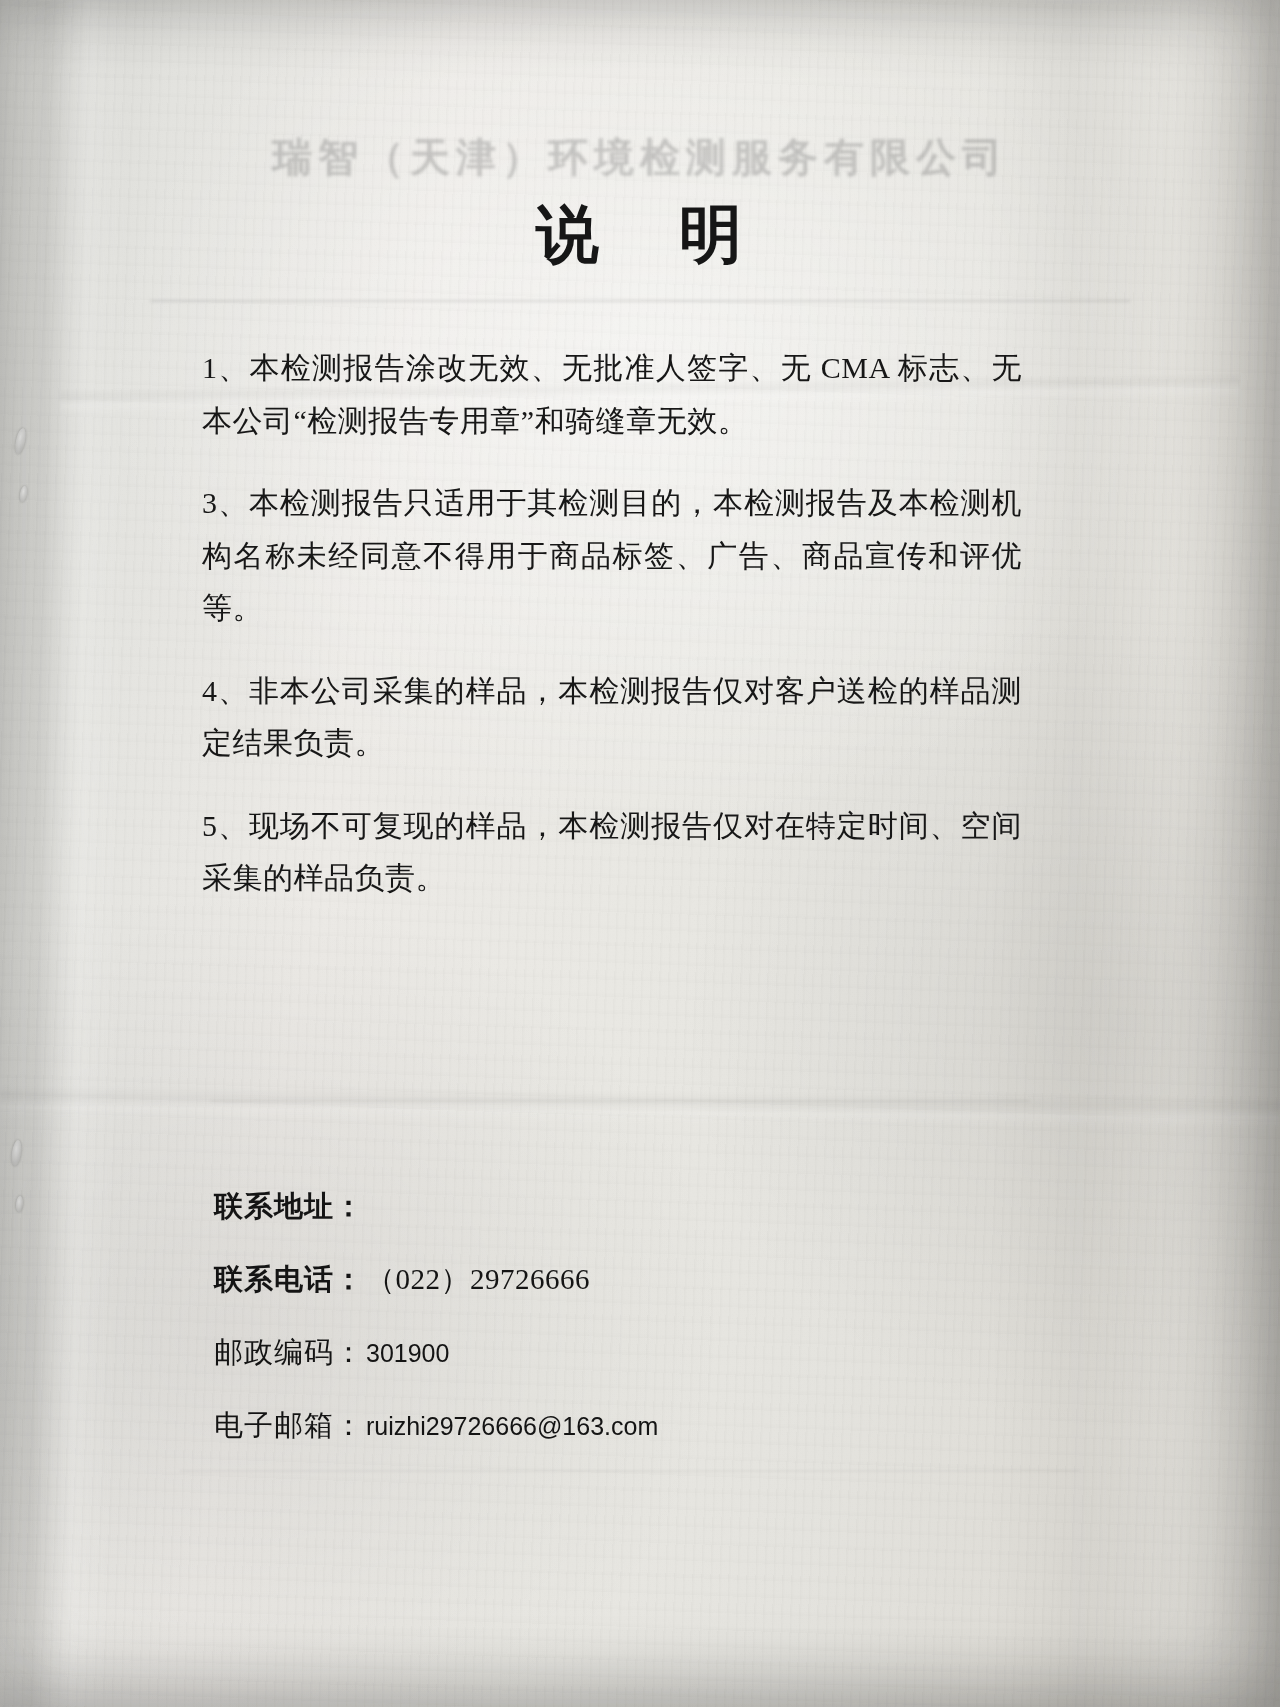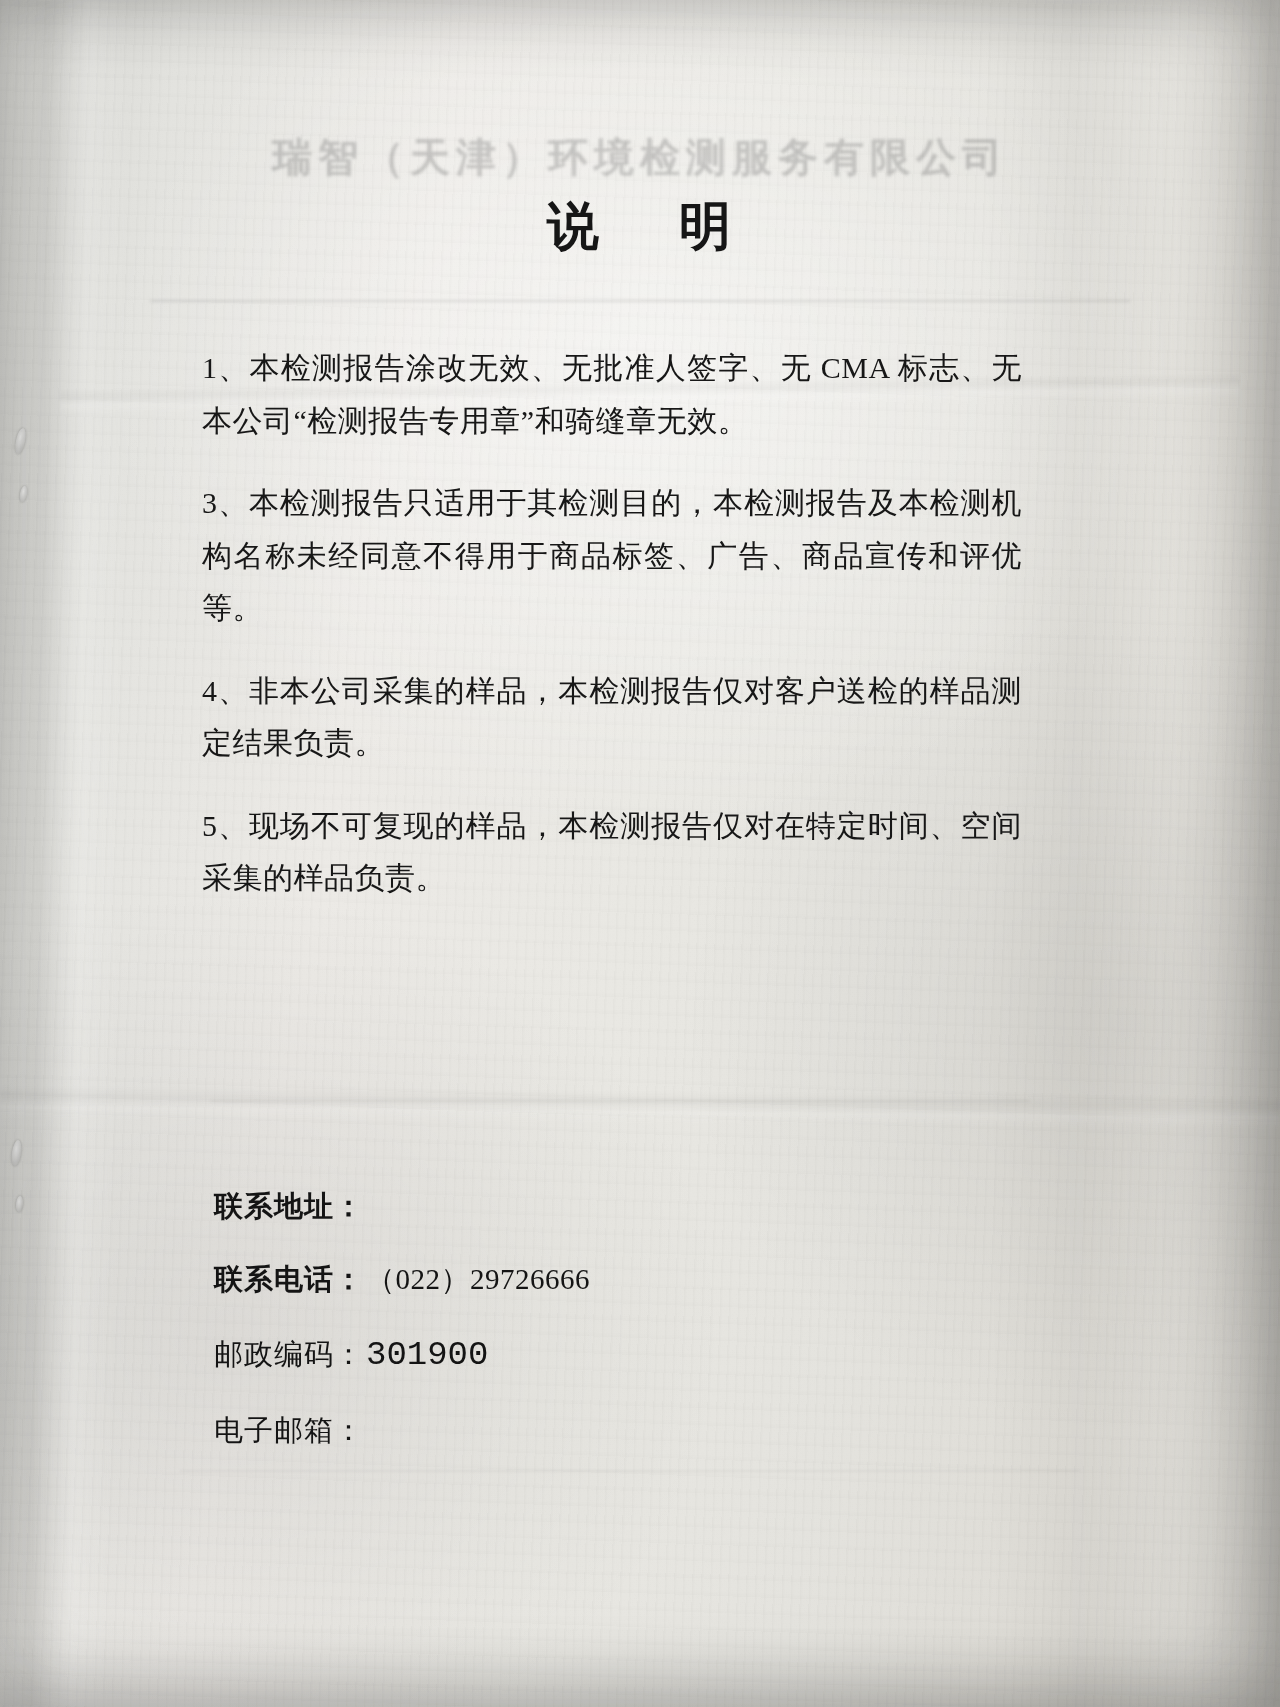--- a/index.html
+++ b/index.html
@@ -96,21 +96,21 @@
   .bleed-line.b2 { top: 1100px; width: 820px; left: 210px; opacity:.6;}
   .bleed-line.b3 { top: 1470px; width: 900px; left: 180px; opacity:.45;}
 
   .doc-title {
     position: absolute;
     top: 192px;
     left: 0;
     width: 1280px;
     text-align: center;
     font-family: "Liberation Serif", "DejaVu Serif", serif;
-    font-size: 52px;
+    font-size: 63px;
     font-weight: 700;
     letter-spacing: 2px;
     color: #161616;
   }
   .doc-title .gap { display: inline-block; width: 78px; }
 
   .body-block {
     position: absolute;
     top: 312px;
     left: 202px;
@@ -143,22 +143,22 @@
   .contact-label {
     font-weight: 700;
     white-space: nowrap;
     letter-spacing: 1px;
   }
   .contact-value {
     margin-left: 2px;
     letter-spacing: 0.5px;
   }
   .contact-row.mono .contact-value {
-    font-family: Liberation Mono, monospace;
-    font-size: 34px;
+    font-family: Liberation Sans, sans-serif;
+    font-size: 25px;
     letter-spacing: 0;
   }
   .contact-row.semi .contact-label { font-weight: 700; }
   .contact-row.light .contact-label { font-weight: 400; }
 </style>
 </head>
 <body>
 
 <div class="page">
 
@@ -197,17 +197,18 @@
     <div class="contact-row semi">
       <span class="contact-label">联系电话：</span>
       <span class="contact-value">（022）29726666</span>
     </div>
     <div class="contact-row light mono">
       <span class="contact-label">邮政编码：</span>
       <span class="contact-value">301900</span>
     </div>
     <div class="contact-row light mono">
       <span class="contact-label">电子邮箱：</span>
+      <span class="contact-value">ruizhi29726666@163.com</span>
     </div>
   </div>
 
   <div class="edge-shadow"></div>
 </div>
 
 </body></html>

